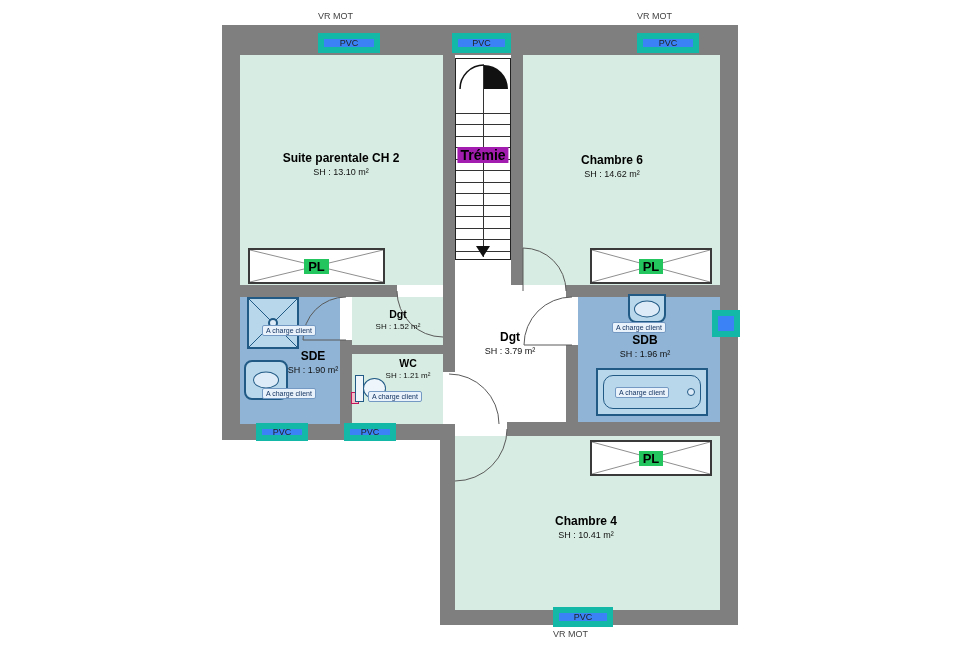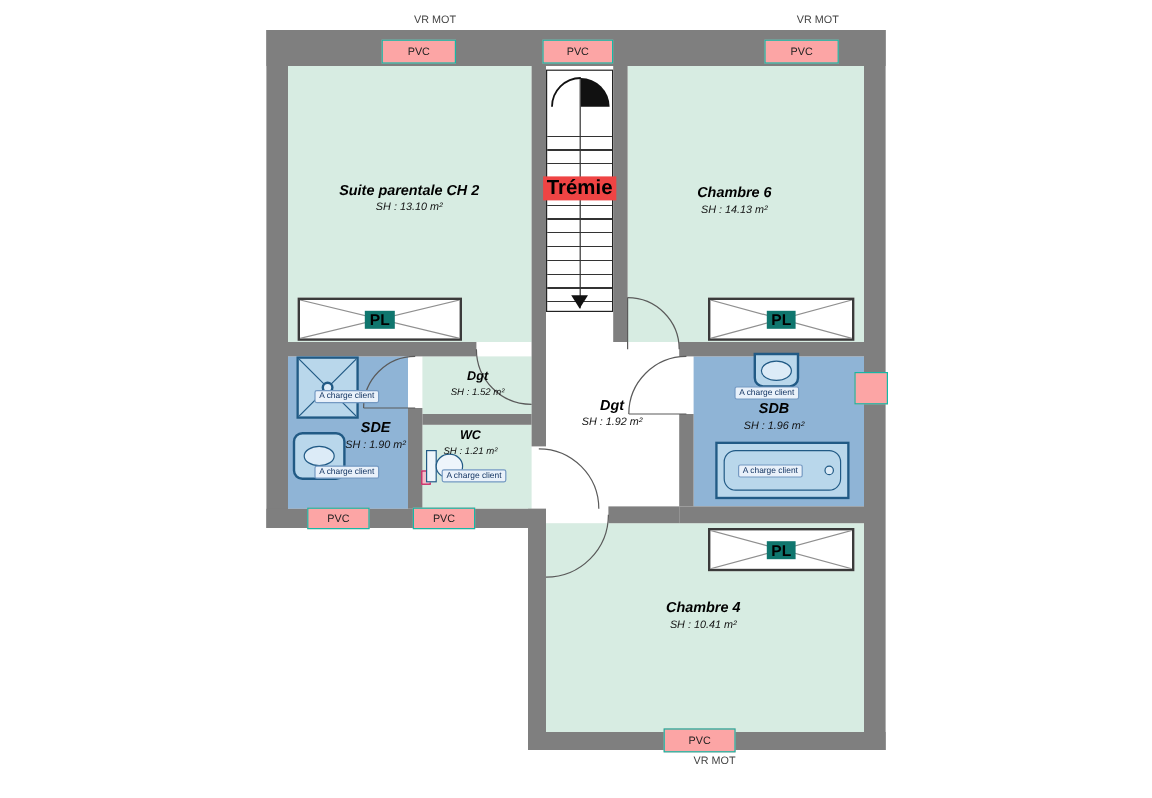--- a/index.html
+++ b/index.html
@@ -5,43 +5,43 @@
   * { margin:0; padding:0; box-sizing:border-box; }
   html,body { background:#ffffff; font-family:"Liberation Sans", sans-serif; }
   .canvas { position:relative; width:960px; height:665px; background:#fff; overflow:hidden; }
 
   .fill { position:absolute; }
   .fill-green { background:#d7ece2; }
   .fill-blue  { background:#8fb4d6; }
 
   .wall { position:absolute; background:#7f7f7f; }
 
-  .window { position:absolute; background:#fca5a5; border:1px solid #14b8a6;
+  .window { position:absolute; background:#3b82f6; border:6px solid #14b8a6;
             display:flex; align-items:center; justify-content:center;
             font-size:9px; color:#222; z-index:5; }
-  .vrmot { position:absolute; font-size:9px; color:#444; text-align:right; z-index:5; }
+  .vrmot { position:absolute; font-size:9px; color:#444; text-align:left; z-index:5; }
 
   .pl { position:absolute; background:#fff; border:2px solid #3a3a3a;
         display:flex; align-items:center; justify-content:center; z-index:4; }
   .pl svg { position:absolute; left:0; top:0; width:100%; height:100%; }
   .pl svg line { stroke:#8f8f8f; stroke-width:1; }
-  .pl-label { position:relative; background:#0f766e; padding:0 4px;
+  .pl-label { position:relative; background:#22c55e; padding:0 4px;
               font-weight:bold; font-size:13px; color:#000; z-index:2; }
 
   .stairs { position:absolute; left:455px; top:58px; width:56px; height:202px;
             background:#fff; border:1px solid #222; z-index:3; }
   .treads { position:absolute; left:0; top:54px; width:100%; height:146px;
             background:repeating-linear-gradient(to bottom,#333 0 1px,transparent 1px 11.5px); }
   .stair-mid { position:absolute; left:27px; top:6px; width:1px; height:192px; background:#333; }
   .stair-arrow-svg { position:absolute; left:0; top:2px; }
   .down-arrow { position:absolute; left:20px; top:187px; width:0; height:0;
                 border-left:7px solid transparent; border-right:7px solid transparent;
                 border-top:11px solid #111; }
   .tremie-chip { position:absolute; left:50%; top:88px; transform:translateX(-50%);
-                 background:#ef4444; padding:0 3px; font-weight:bold; font-size:17px;
+                 background:#a21caf; padding:0 3px; font-weight:bold; font-size:14px;
                  white-space:nowrap; z-index:2; }
 
   .arcs { position:absolute; left:0; top:0; z-index:4; pointer-events:none; }
   .arcs path { stroke:#5a5a5a; stroke-width:1; fill:none; }
 
   .fixture { position:absolute; background:#b9d7eb; border:2px solid #215a85; z-index:5; }
   .fixture svg { position:absolute; left:0; top:0; width:100%; height:100%; }
   .fixture svg line { stroke:#215a85; stroke-width:1; }
   .shower-head { position:absolute; left:50%; top:50%; width:10px; height:10px;
                  border:2px solid #215a85; border-radius:50%; background:#dcebf7;
@@ -60,21 +60,21 @@
   .toilet .bowl { position:absolute; left:8px; top:6px; width:23px; height:21px;
                   background:#eef5fb; border:1.5px solid #215a85; border-radius:50%; }
   .red-marker { position:absolute; left:351px; top:392px; width:8px; height:12px;
                 background:#f3bcc7; border:1px solid #c2185b; z-index:4; }
 
   .chip { position:absolute; font-size:7px; color:#0d2f5e; background:#e9f1fa;
           border:1px solid #7499c2; border-radius:2px; padding:1px 3px;
           white-space:nowrap; z-index:7; }
 
   .rlabel { position:absolute; transform:translate(-50%,-50%); text-align:center;
-            white-space:nowrap; line-height:1.3; z-index:8;font-style:italic; }
+            white-space:nowrap; line-height:1.3; z-index:8; }
   .rname { font-weight:bold; font-size:12px; color:#000; }
   .rarea { font-size:9px; color:#111; }
   .rname-sm { font-weight:bold; font-size:10.5px; color:#000; }
   .rarea-sm { font-size:8px; color:#111; }
 </style>
 </head>
 <body>
 
 <div class="canvas">
 
@@ -186,39 +186,39 @@
   <div class="chip" style="left:368px;top:391px">A charge client</div>
   <div class="chip" style="left:612px;top:322px">A charge client</div>
   <div class="chip" style="left:615px;top:387px">A charge client</div>
 
   <div class="rlabel" style="left:341px;top:165px">
     <div class="rname">Suite parentale CH 2</div>
     <div class="rarea">SH : 13.10 m²</div>
   </div>
   <div class="rlabel" style="left:612px;top:167px">
     <div class="rname">Chambre 6</div>
-    <div class="rarea">SH : 14.13 m²</div>
-  </div>
-  <div class="rlabel" style="left:586px;top:513px">
+    <div class="rarea">SH : 14.62 m²</div>
+  </div>
+  <div class="rlabel" style="left:586px;top:528px">
     <div class="rname">Chambre 4</div>
     <div class="rarea">SH : 10.41 m²</div>
   </div>
   <div class="rlabel" style="left:398px;top:320px">
     <div class="rname-sm">Dgt</div>
     <div class="rarea-sm">SH : 1.52 m²</div>
   </div>
   <div class="rlabel" style="left:510px;top:344px">
     <div class="rname">Dgt</div>
-    <div class="rarea">SH : 1.92 m²</div>
+    <div class="rarea">SH : 3.79 m²</div>
   </div>
   <div class="rlabel" style="left:313px;top:363px">
     <div class="rname">SDE</div>
     <div class="rarea">SH : 1.90 m²</div>
   </div>
-  <div class="rlabel" style="left:392px;top:369px">
+  <div class="rlabel" style="left:408px;top:369px">
     <div class="rname-sm">WC</div>
     <div class="rarea-sm">SH : 1.21 m²</div>
   </div>
   <div class="rlabel" style="left:645px;top:347px">
     <div class="rname">SDB</div>
     <div class="rarea">SH : 1.96 m²</div>
   </div>
 
 </div>
 

